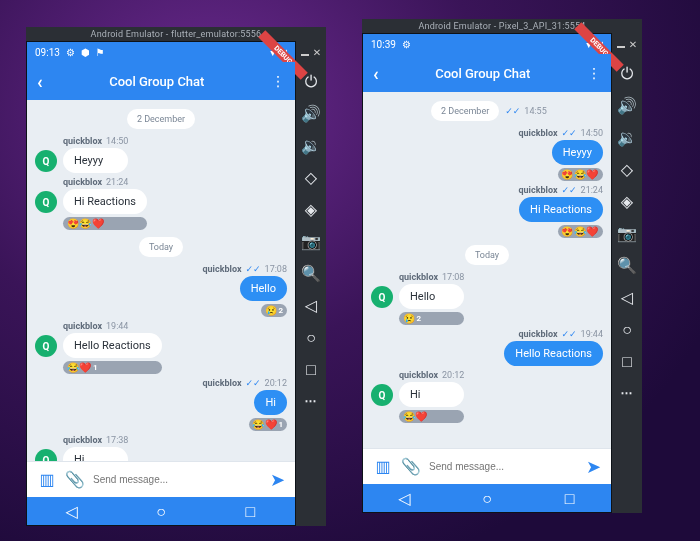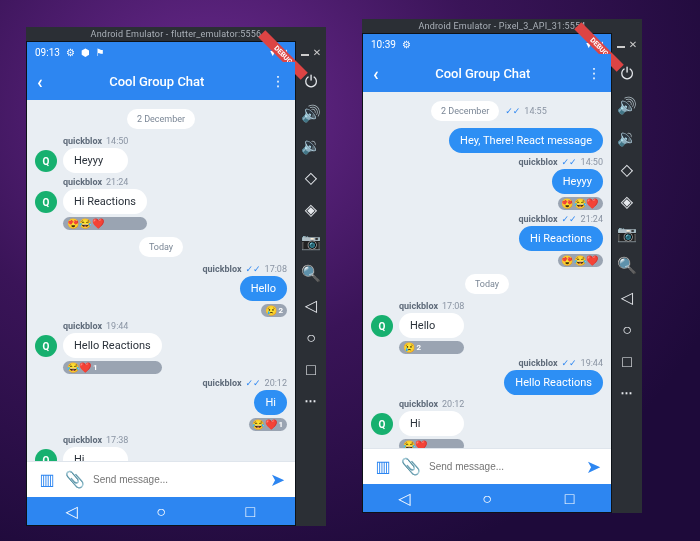--- a/index.html
+++ b/index.html
@@ -239,25 +239,20 @@
         <span class="more">⋮</span>
       </div>
       <div class="chat">
         <div style="display:flex;align-items:center;gap:6px;">
           <div class="date-pill" style="margin-left:60px;">2 December</div>
           <div class="meta" style="margin:0;">
               <span class="ticks">✓✓</span>
               <span>14:55</span>
             </div>
         </div>
-        <div class="row right">
-          <div class="msgcol">
-              <div class="bubble">Hey, There! React message</div>
-            </div>
-        </div>
 
         <div class="row right">
           <div class="msgcol">
             <div class="meta">
                 <span class="sender">quickblox</span>
                 <span class="ticks">✓✓</span>
                 <span>14:50</span>
               </div>
             <div class="bubble">Heyyy</div>
             <div class="react">

